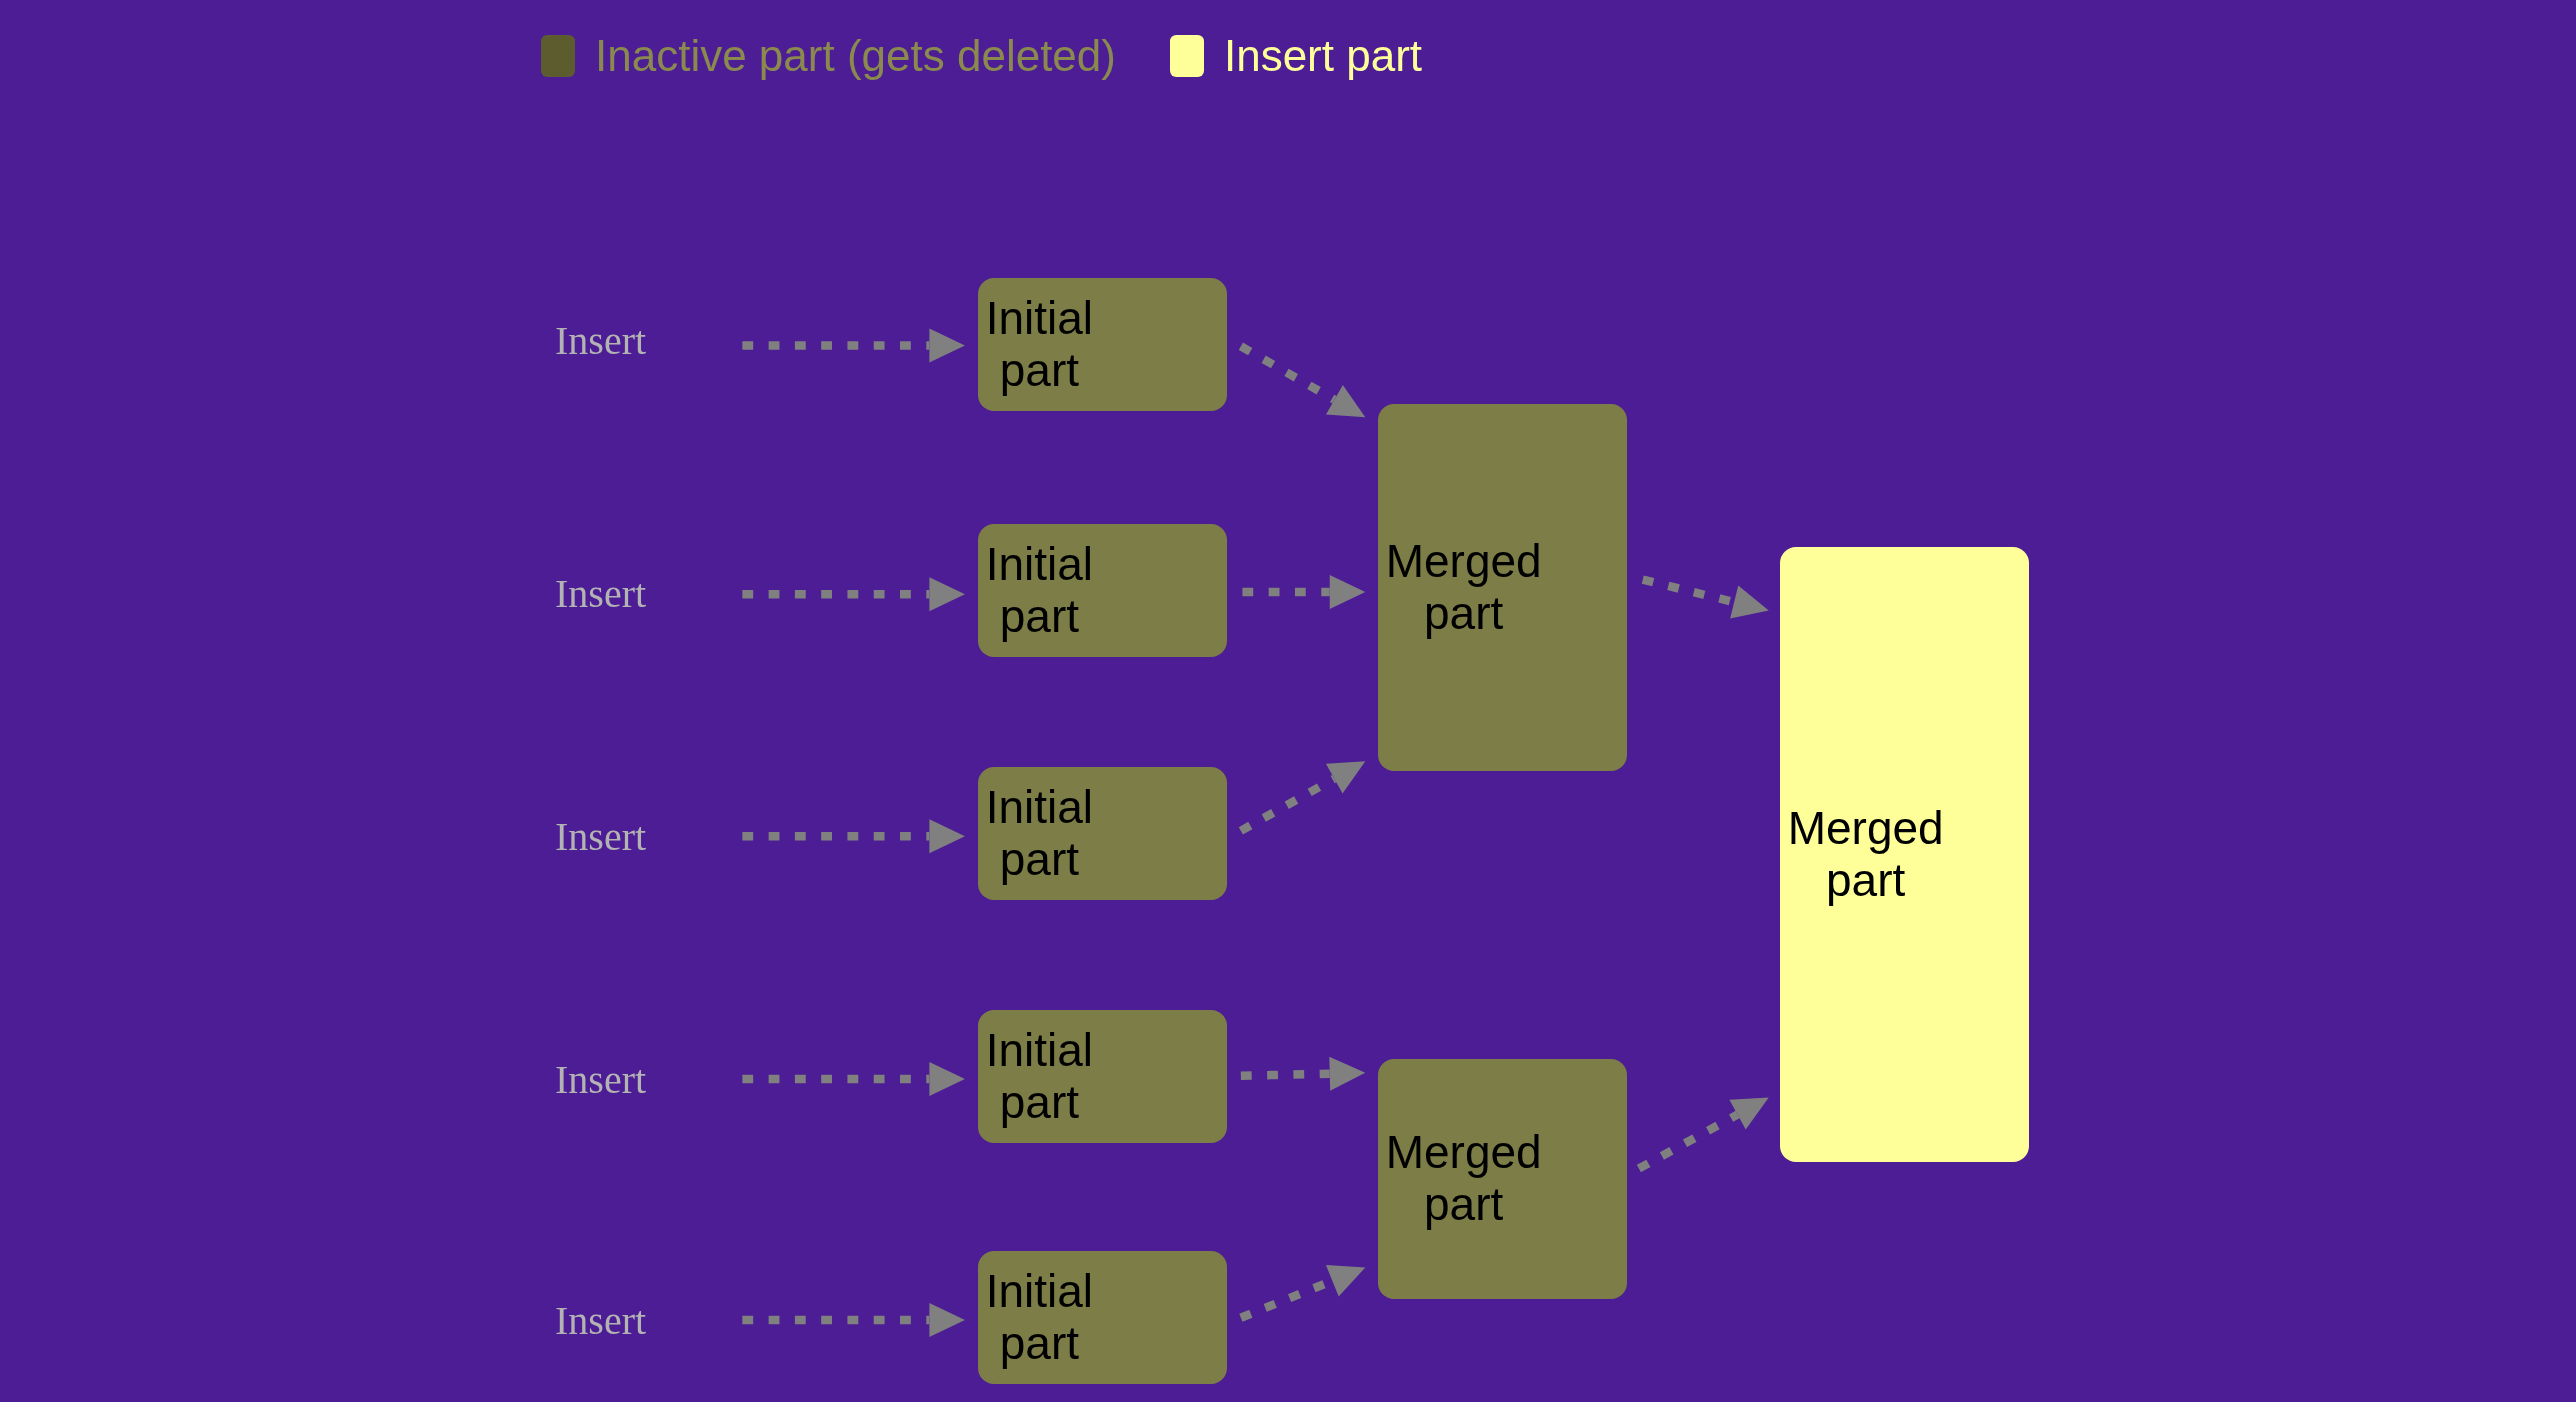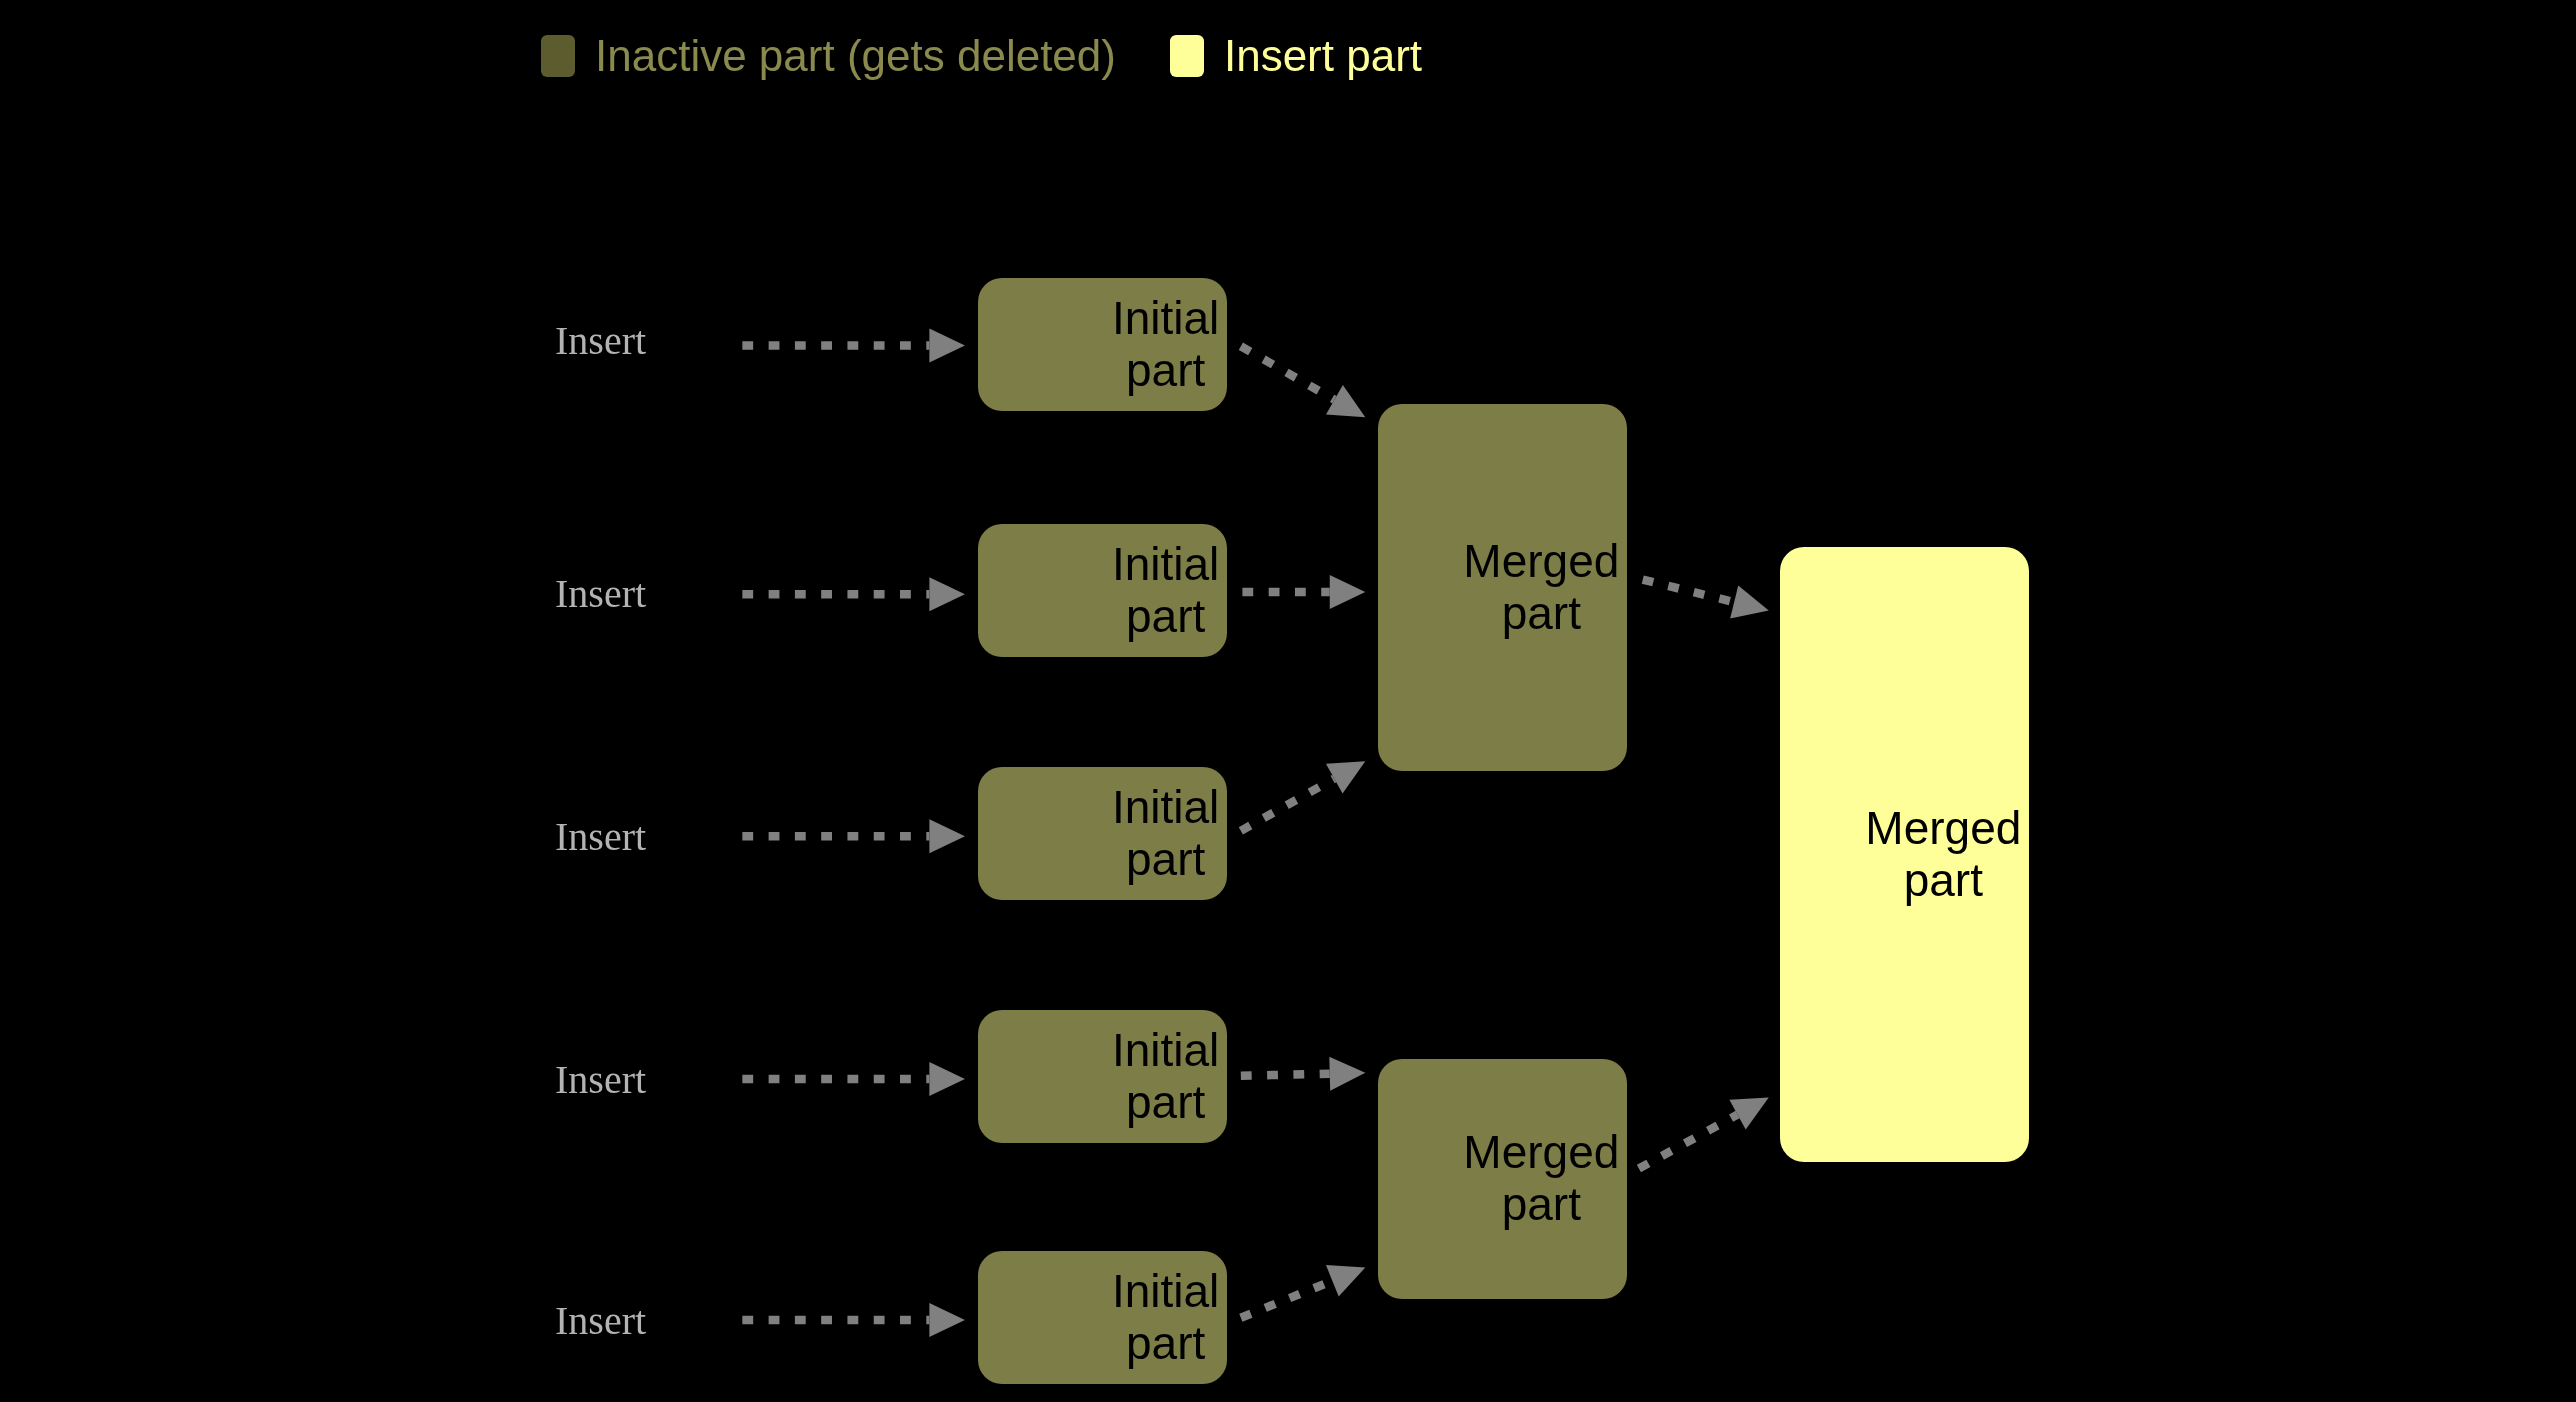--- a/index.html
+++ b/index.html
@@ -10,21 +10,21 @@
   body {
     width: 2576px;
     height: 1402px;
     overflow: hidden;
     font-family: "Liberation Sans", sans-serif;
   }
   #stage {
     position: relative;
     width: 2576px;
     height: 1402px;
-    background: #000000;
+    background: #4c1d95;
   }
 
   
   .legend {
     position: absolute;
     left: 541px;
     top: 25px;
     display: flex;
     align-items: center;
     gap: 54px;
@@ -46,24 +46,24 @@
     font-size: 44px;
     line-height: 1;
     white-space: nowrap;
   }
   .legend-label.inactive { color: #8a8a4e; }
   .legend-label.active { color: #ffff99; }
 
   
   .node {
     position: absolute;
-    border-radius: 24px;
+    border-radius: 16px;
     display: flex;
     align-items: center;
-    justify-content: flex-end;
+    justify-content: flex-start;
     text-align: center;
     color: #000000;
     font-size: 46px;
     line-height: 1.12;
     box-sizing: border-box;
   }
   .node.inactive { background: #7d7d47; }
   .node.active { background: #ffff99; }
   .node-label { display: block; padding: 0 7.7px; }
 

